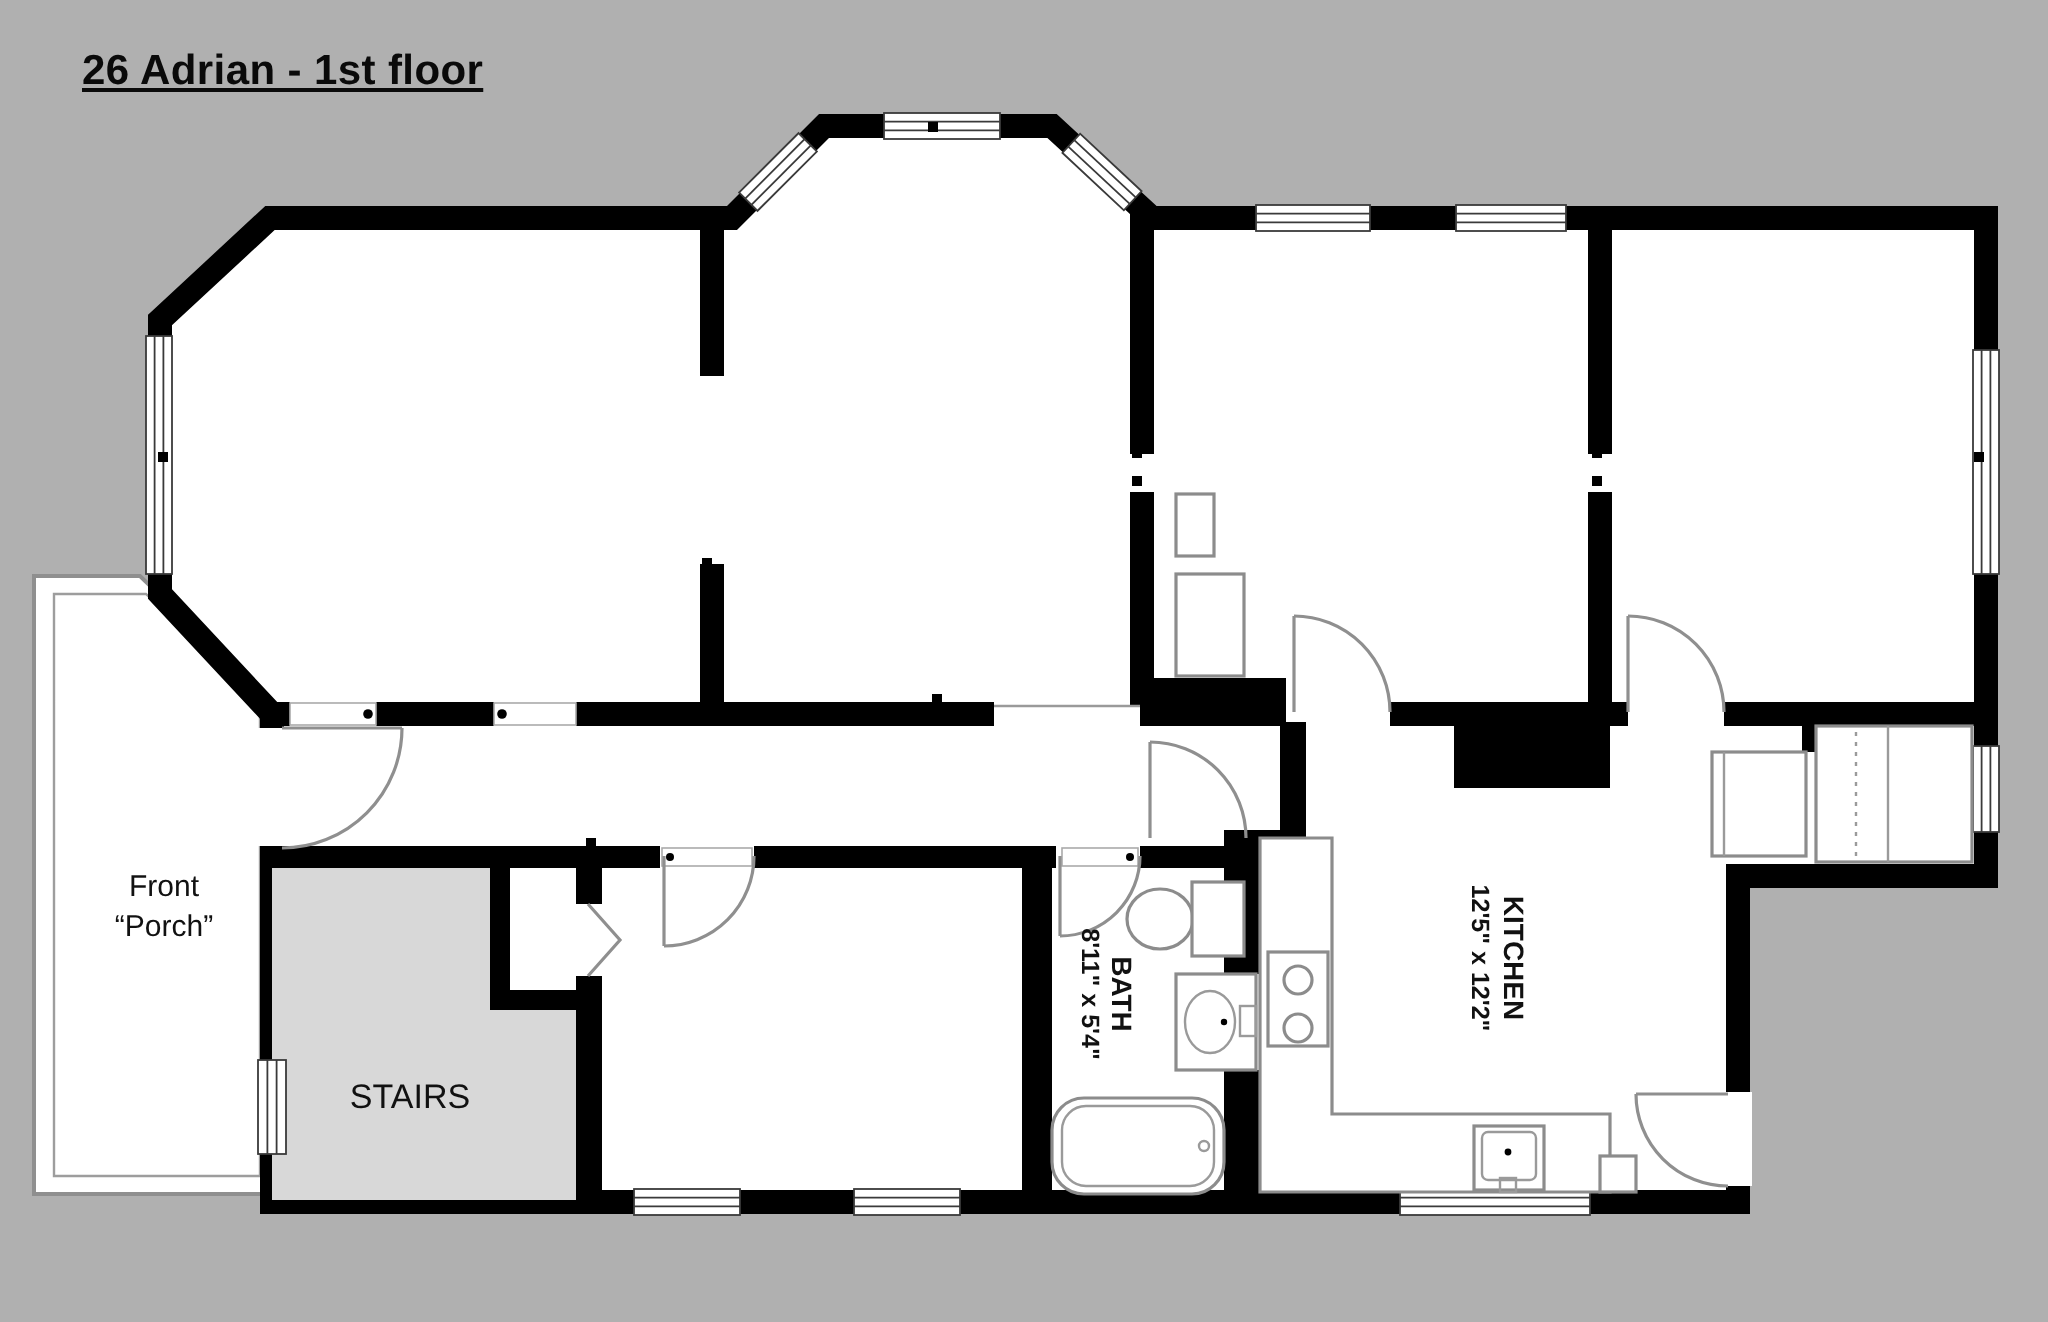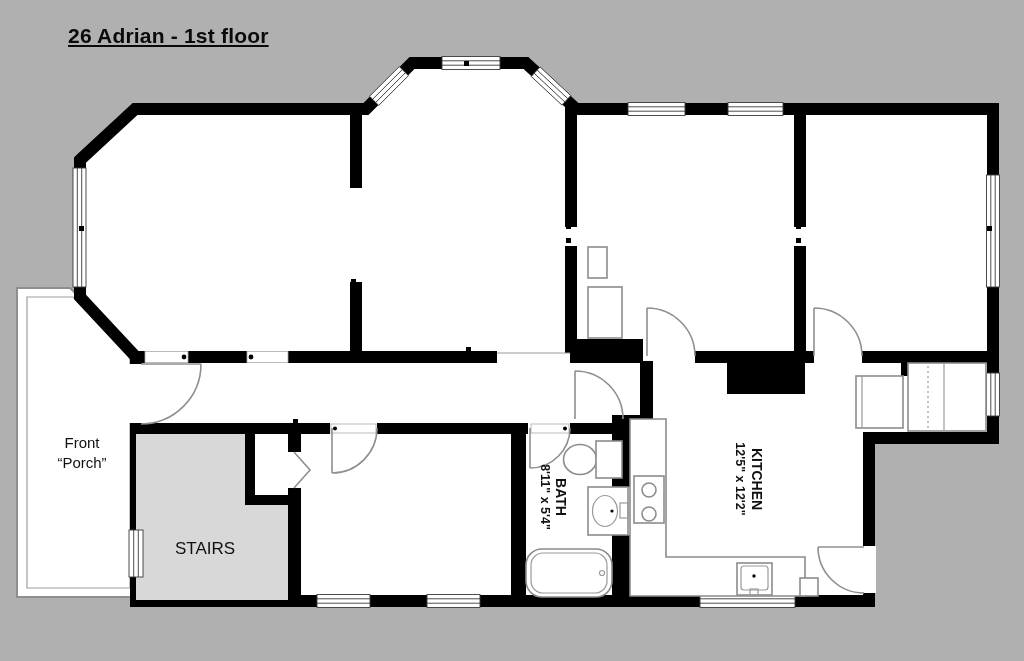--- a/index.html
+++ b/index.html
@@ -3,21 +3,21 @@
 <meta charset="utf-8">
 <style>
   :root{
     --background:#b0b0b0; --wall:#000000; --floor:#ffffff;
     --stairs-fill:#d8d8d8; --fixture-line:#8c8c8c;
   }
   html,body{margin:0;padding:0;}
   body{background:var(--background);width:1024px;height:661px;overflow:hidden;
        font-family:"Liberation Sans",sans-serif;}
   .stage{position:relative;width:1024px;height:661px;}
-  .title{position:absolute;left:68px;top:24px;font-size:21px;font-weight:bold;
+  .title{position:absolute;left:41px;top:24px;font-size:21px;font-weight:bold;
          color:#0a0a0a;text-decoration:underline;letter-spacing:.2px;}
   svg{position:absolute;left:0;top:0;}
   .wall{fill:var(--wall);}
   .floor{fill:var(--floor);stroke:var(--wall);stroke-width:12;stroke-linejoin:miter;}
   .stairs{fill:var(--stairs-fill);}
   .whiteout{fill:var(--floor);}
   .porchline{fill:var(--floor);stroke:#8f8f8f;stroke-width:2;}
   .porchinner{fill:none;stroke:#9d9d9d;stroke-width:1.2;}
   .win{fill:var(--floor);stroke:#3a3a3a;stroke-width:.9;}
   .winline{stroke:#3a3a3a;stroke-width:.9;}

